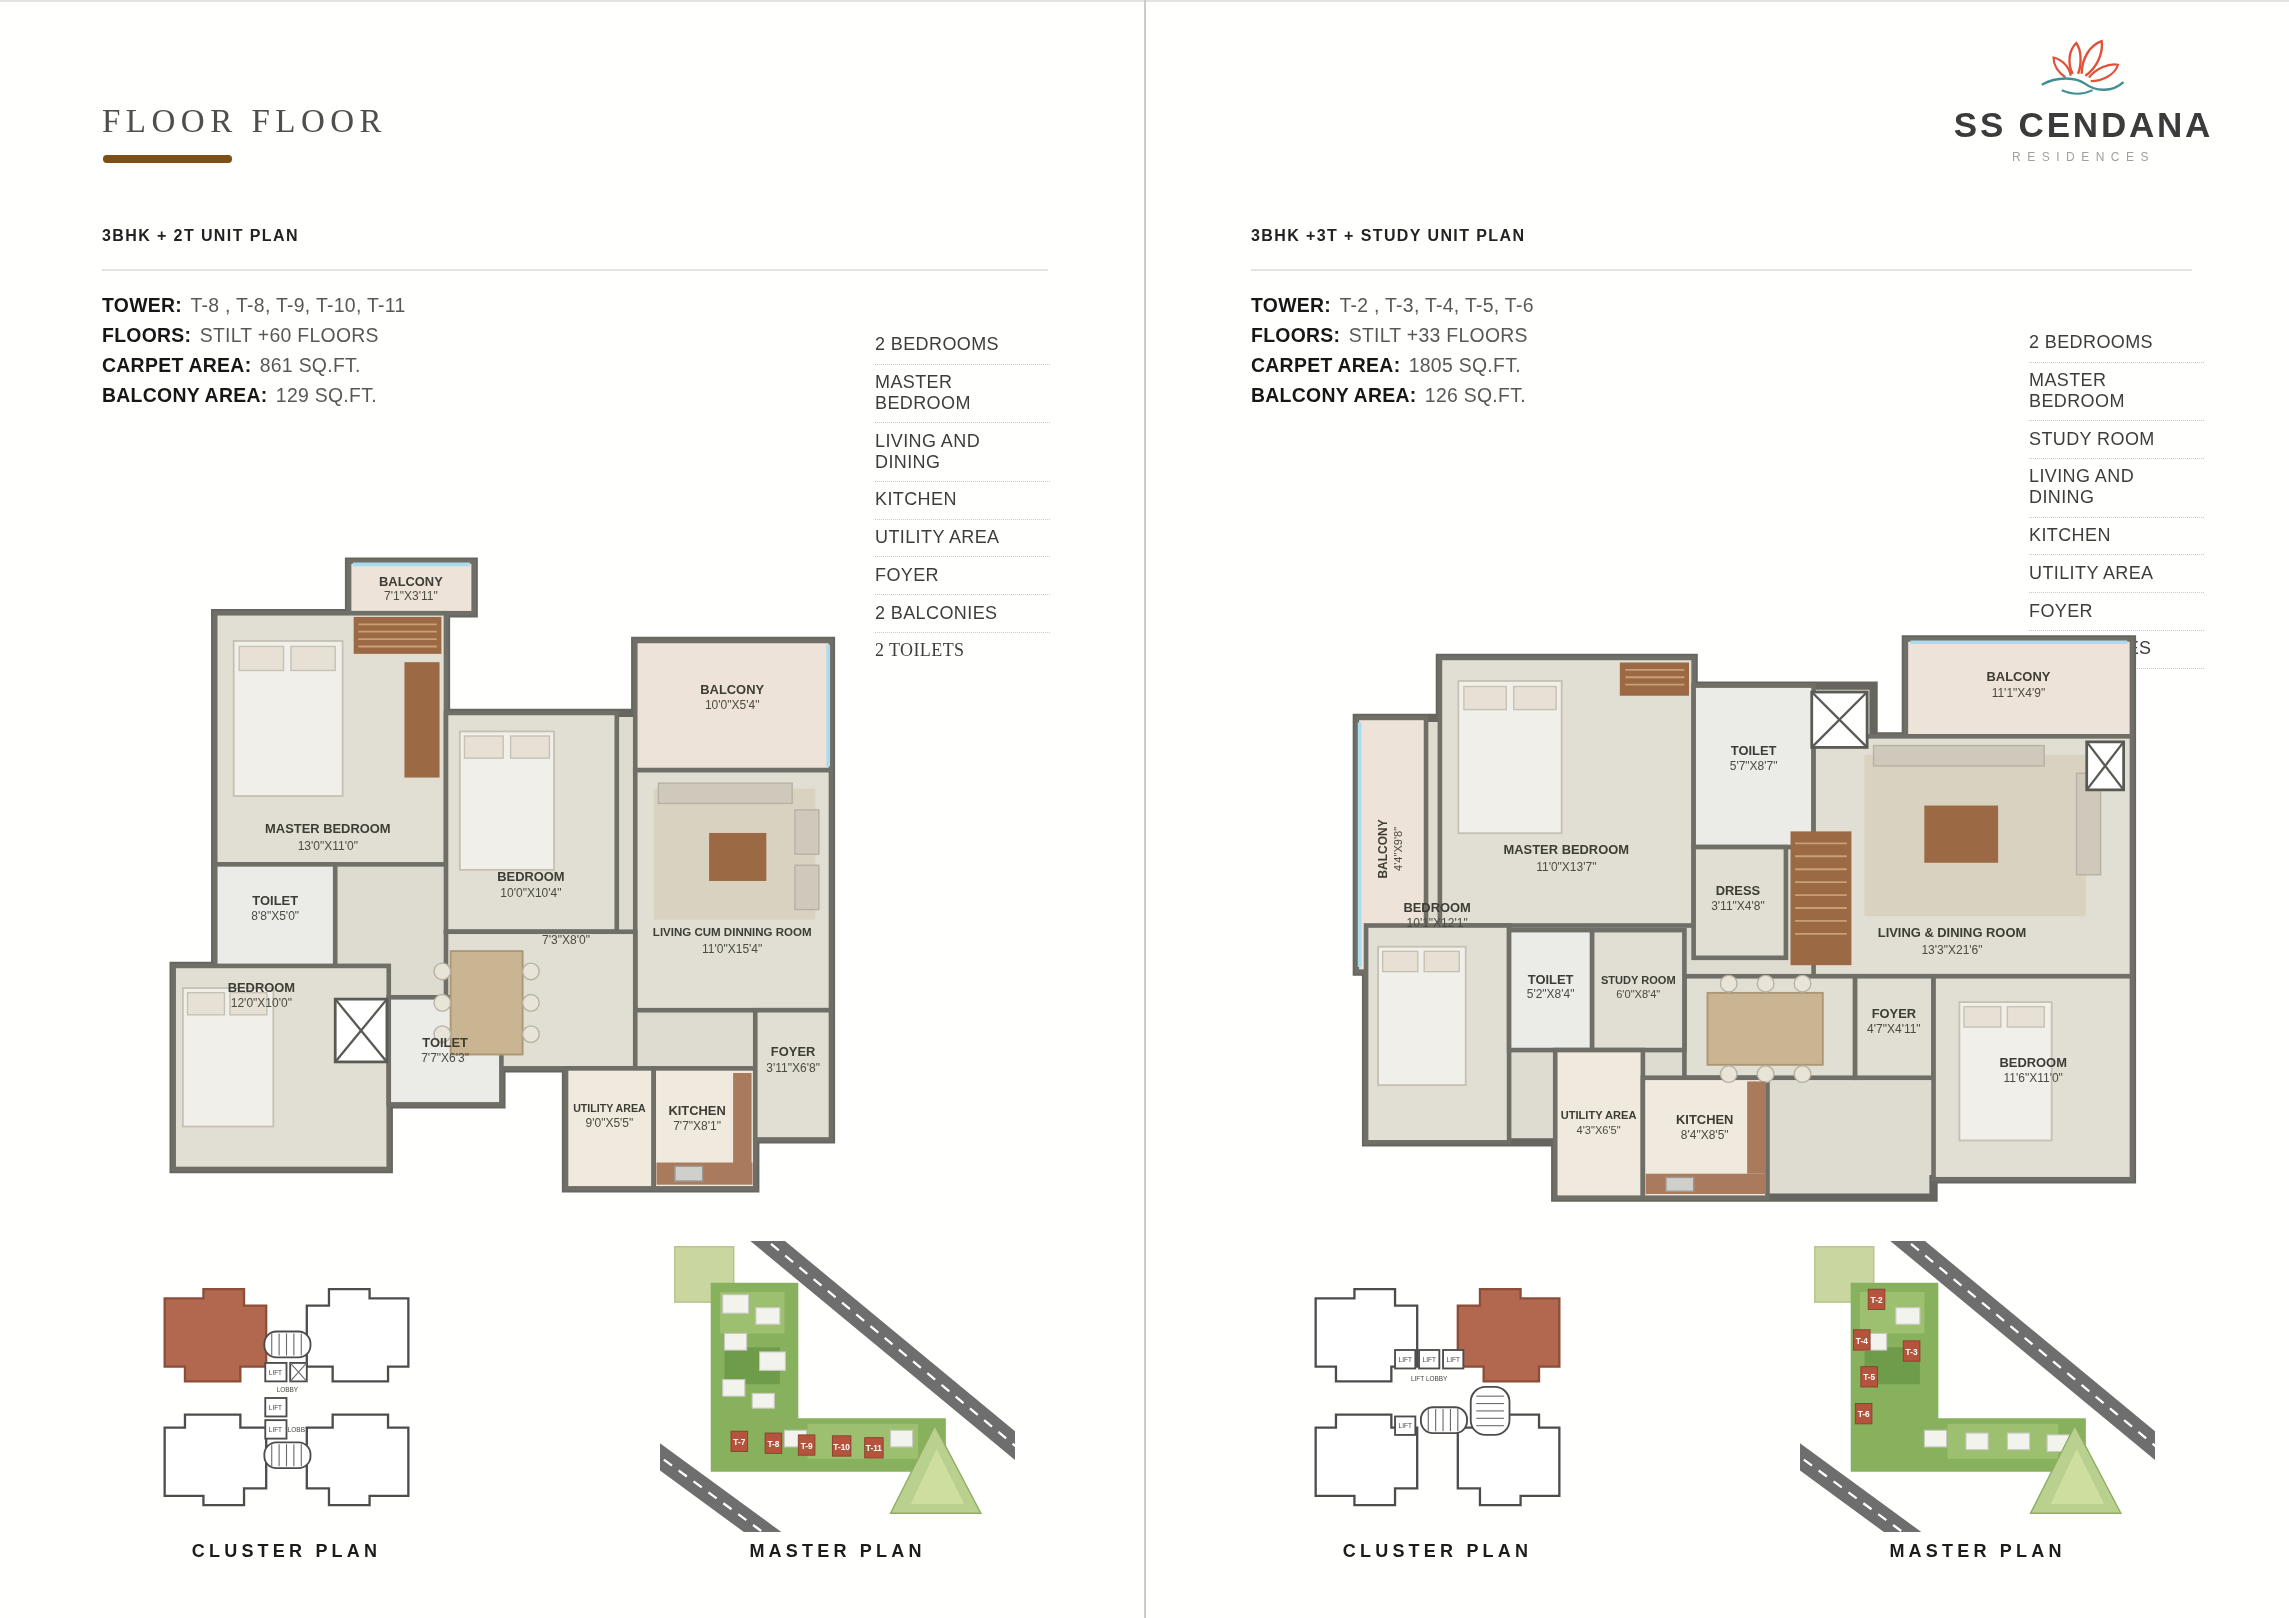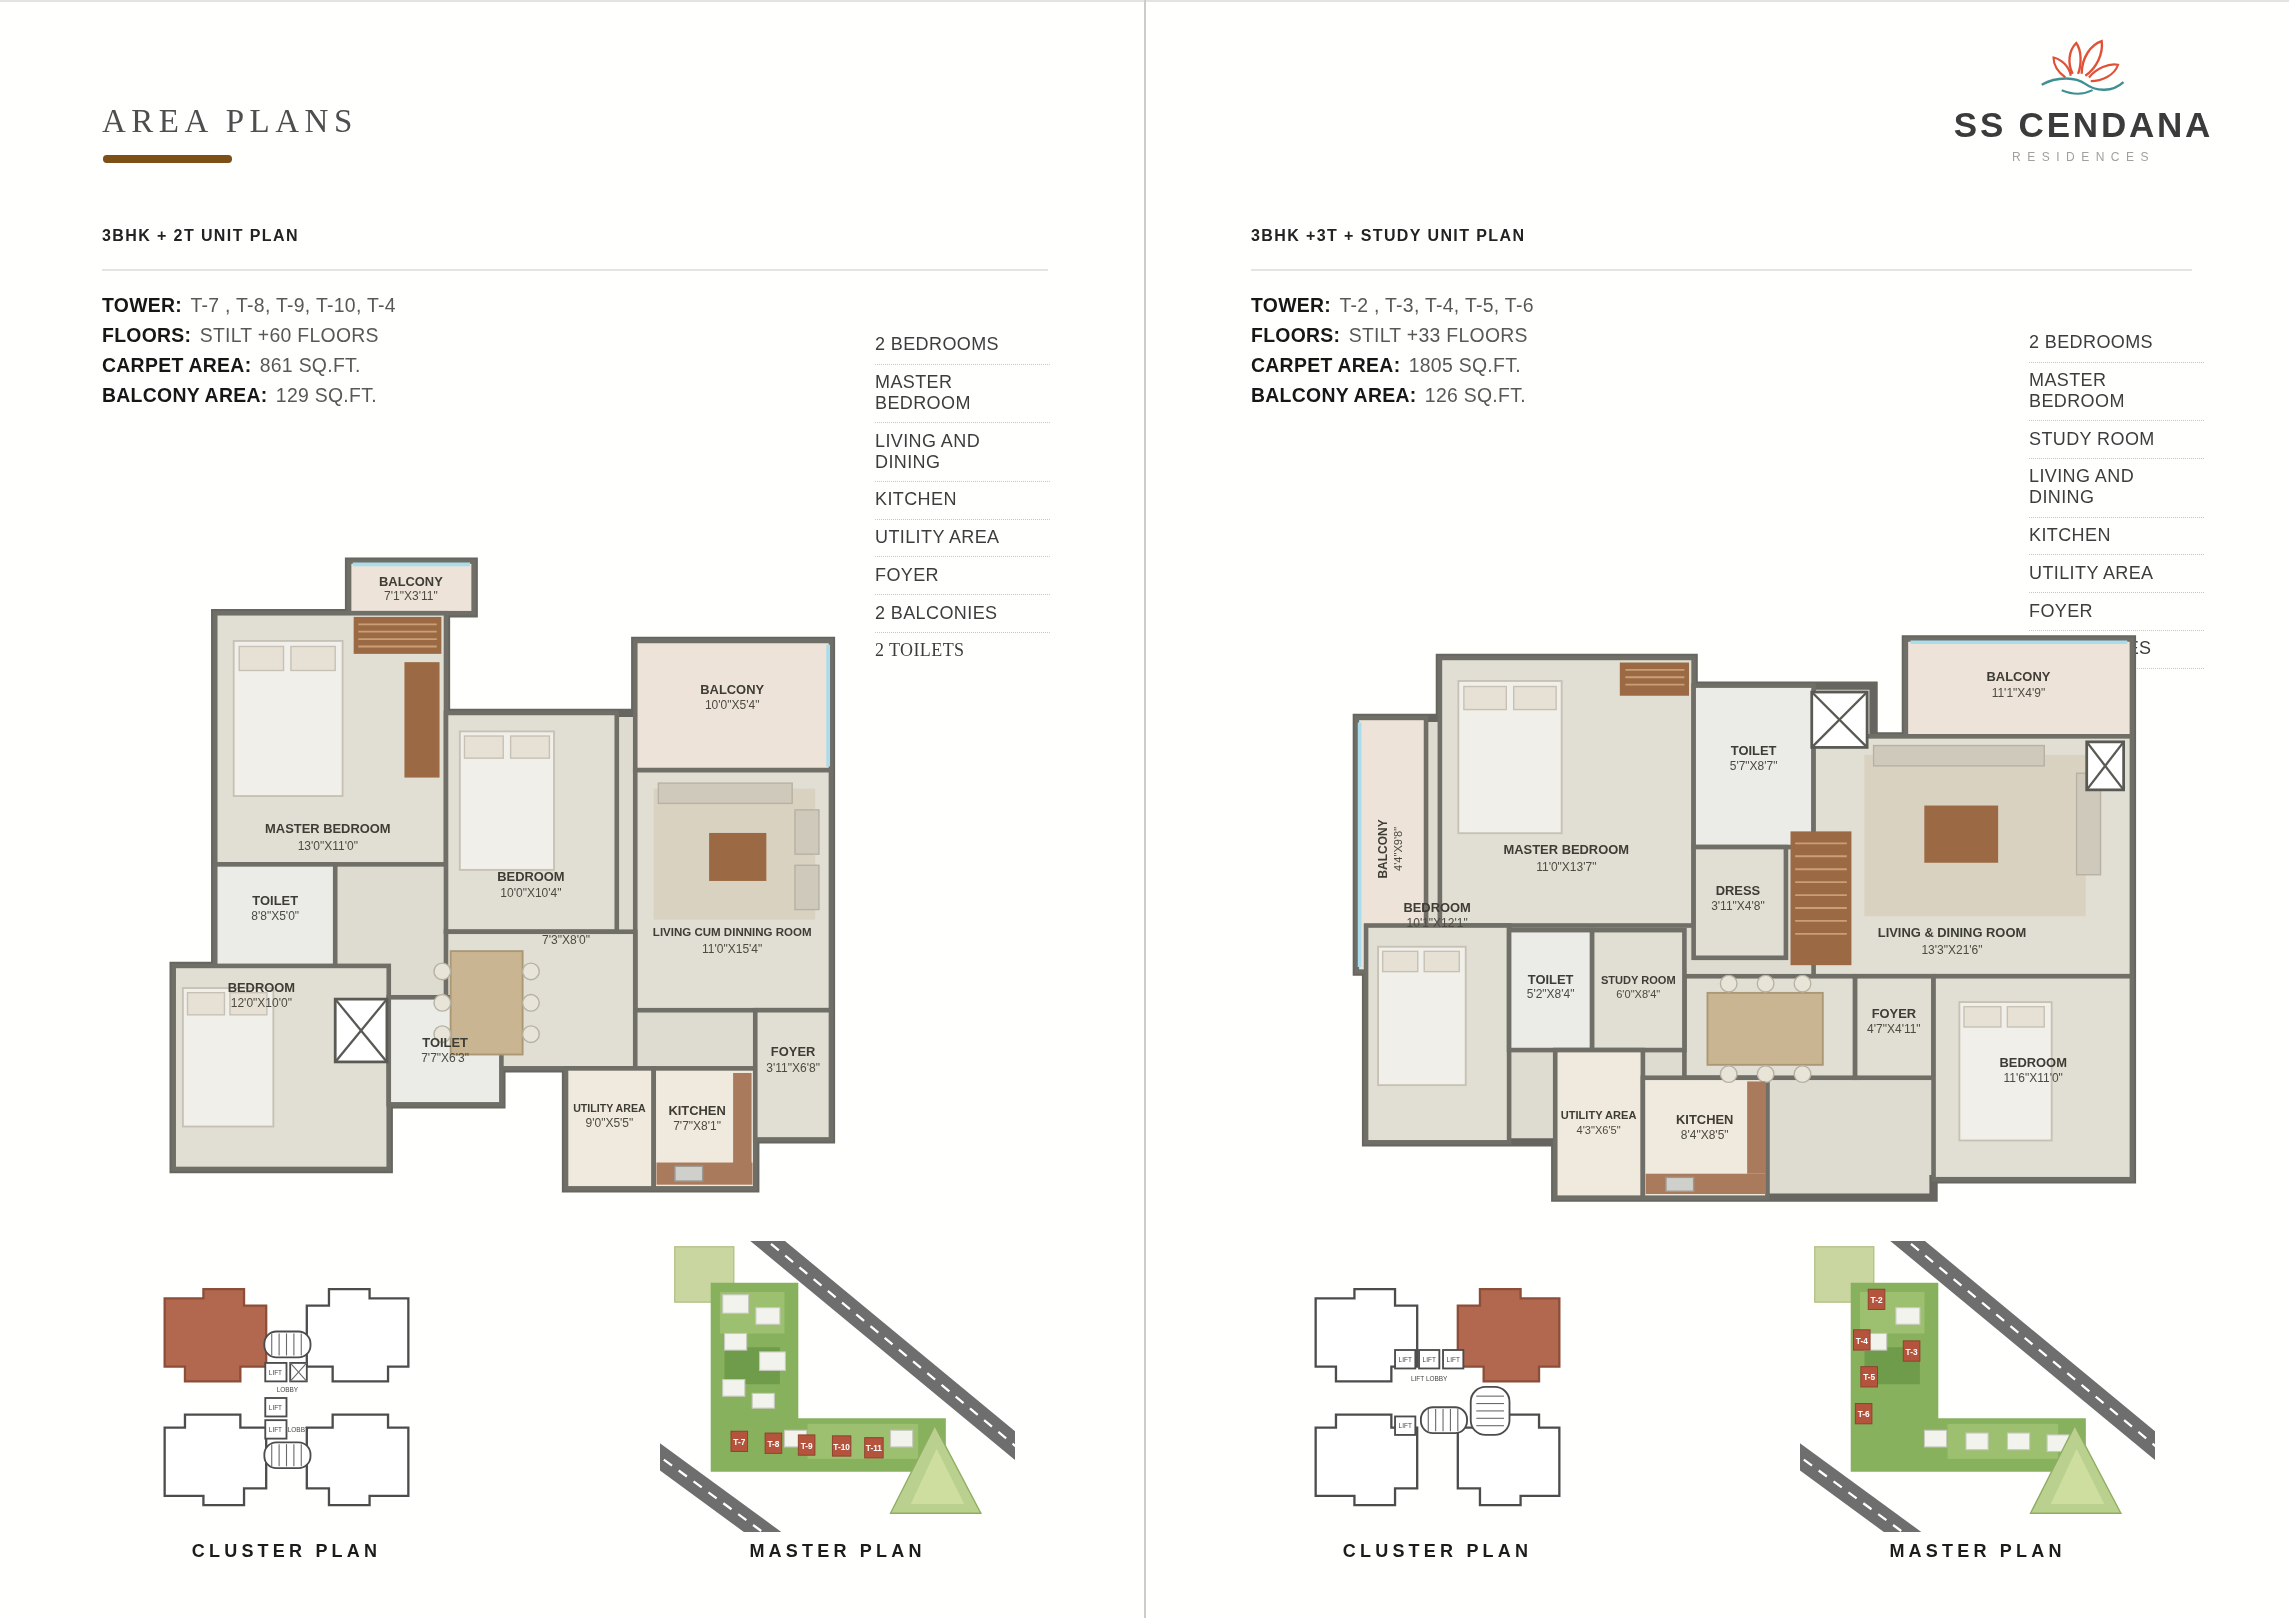--- a/index.html
+++ b/index.html
@@ -69,42 +69,42 @@
   .mp-bld{fill:#f3f3ee;stroke:#c9c9c0;stroke-width:1.2;}
   .tw{fill:#b5543d;stroke:#8d3f2c;stroke-width:1;}
   .tw-txt{font-size:9px;font-weight:bold;fill:#fff;text-anchor:middle;}
 </style>
 </head>
 <body>
 
 <div class="top-line"></div>
 <div class="divider"></div>
 
-<div class="page-title">AREA PLANS</div>
+<div class="page-title">FLOOR FLOOR</div>
 <div class="title-underline"></div>
 
 <div class="brand">
   <svg width="109" height="61" viewBox="0 0 120 66">
     <path d="M48,40 C42,28 44,14 52,6 C58,14 58,30 54,40" fill="none" stroke="#df5238" stroke-width="2.6"></path>
     <path d="M58,40 C58,22 68,8 80,4 C82,18 74,34 62,42" fill="none" stroke="#df5238" stroke-width="2.6"></path>
     <path d="M66,44 C74,34 88,28 98,30 C94,42 80,48 68,48" fill="none" stroke="#df5238" stroke-width="2.4"></path>
     <path d="M40,44 C32,38 27,30 27,22 C36,24 44,32 46,42" fill="none" stroke="#df5238" stroke-width="2.4"></path>
     <path d="M14,52 C32,42 52,44 62,51 C74,60 92,60 104,49" fill="none" stroke="#3f9093" stroke-width="2.6"></path>
     <path d="M36,58 C48,63 60,63 70,58" fill="none" stroke="#3f9093" stroke-width="2.2"></path>
   </svg>
   <div class="brand-name">SS CENDANA</div>
   <div class="brand-tagline">RESIDENCES</div>
 </div>
 
 <div>
   <div class="unit-title" style="left:102px">3BHK + 2T UNIT PLAN</div>
   <div class="hrule" style="left:102px;width:946px"></div>
 
   <div class="specs" style="left:102px">
-    <div class="spec-row"><span class="spec-label">TOWER:</span><span class="spec-value">T-7 , T-8, T-9, T-10, T-4</span></div>
+    <div class="spec-row"><span class="spec-label">TOWER:</span><span class="spec-value">T-8 , T-8, T-9, T-10, T-11</span></div>
     <div class="spec-row"><span class="spec-label">FLOORS:</span><span class="spec-value">STILT +60  FLOORS</span></div>
     <div class="spec-row"><span class="spec-label">CARPET AREA:</span><span class="spec-value">861 SQ.FT.</span></div>
     <div class="spec-row"><span class="spec-label">BALCONY AREA:</span><span class="spec-value">129 SQ.FT.</span></div>
   </div>
 
   <div class="features" style="left:875px;top:279px">
     <div class="feature-item">2 BEDROOMS</div>
     <div class="feature-item">MASTER BEDROOM</div>
     <div class="feature-item">LIVING AND DINING</div>
     <div class="feature-item">KITCHEN</div>

